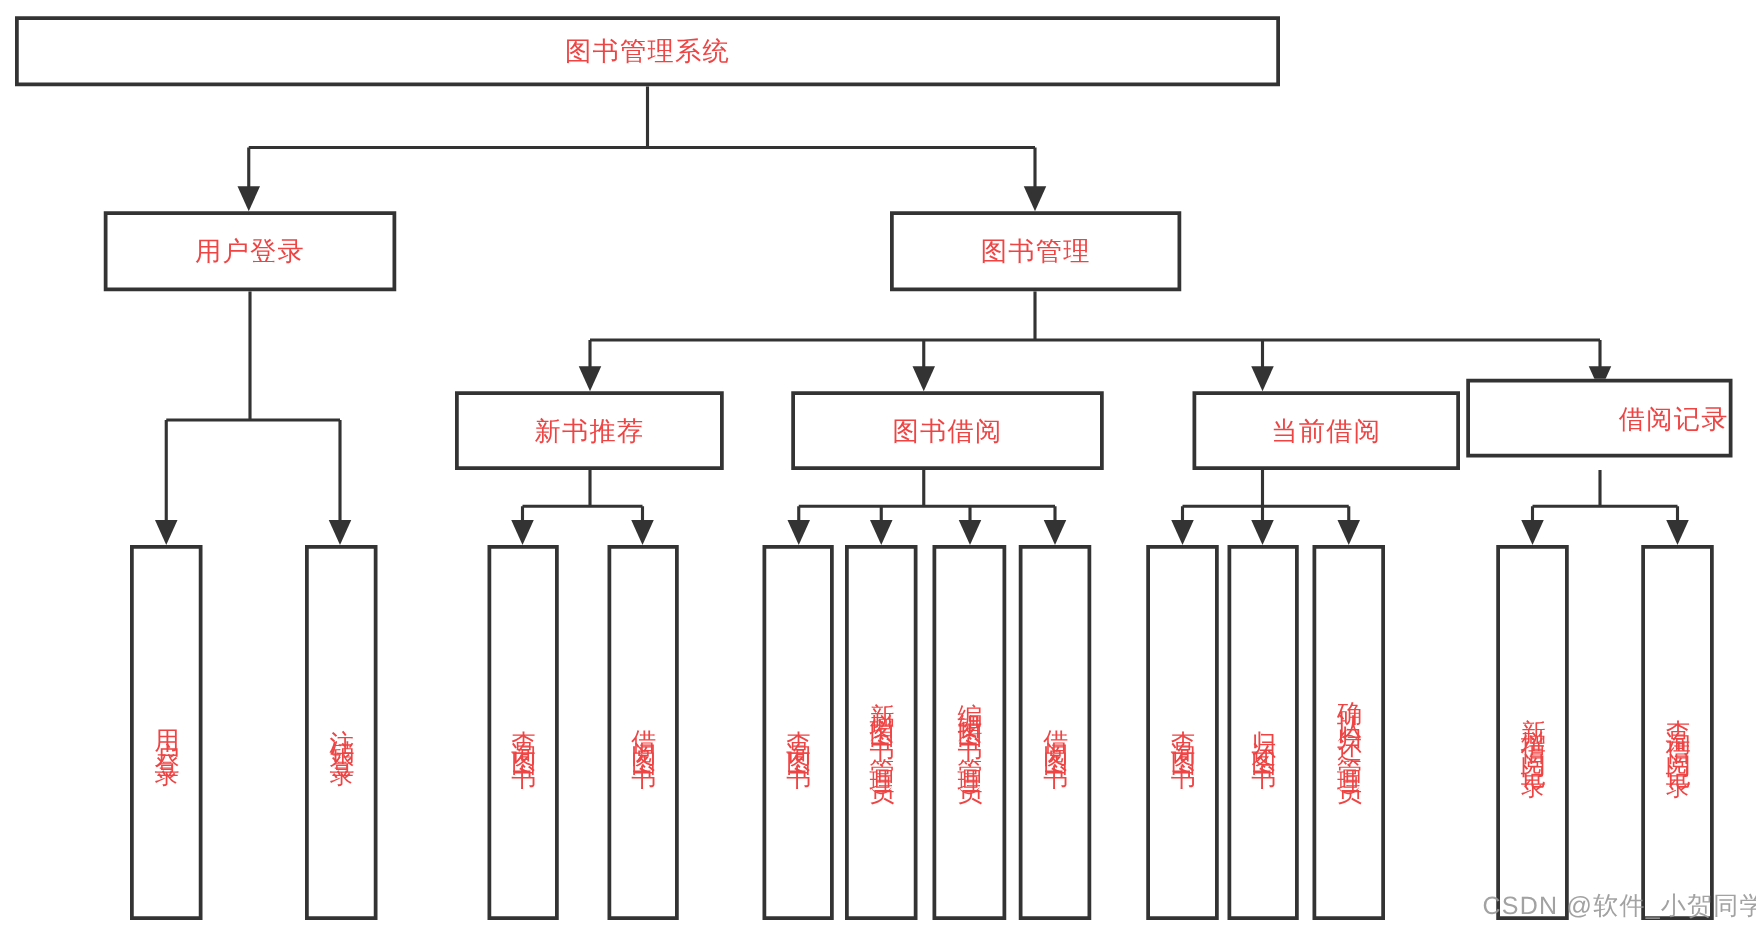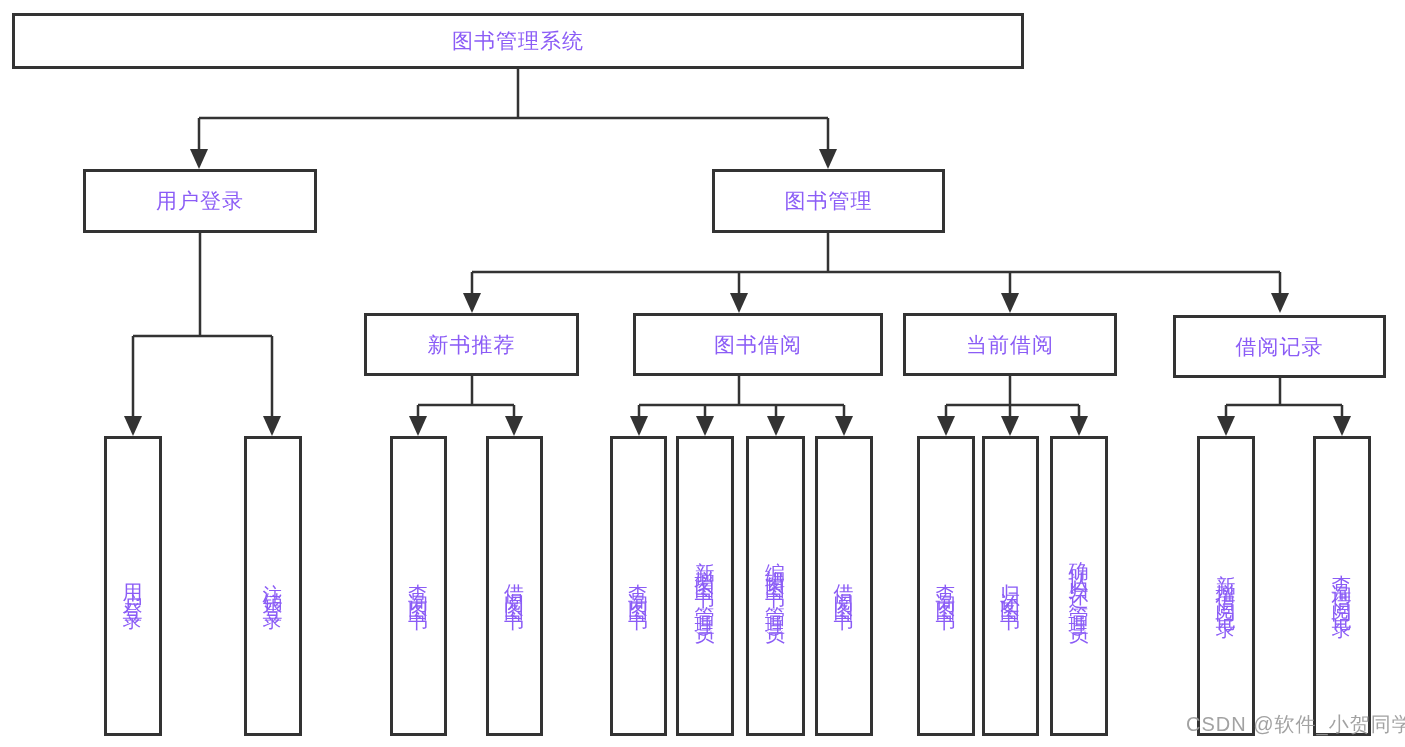--- a/index.html
+++ b/index.html
@@ -24,21 +24,21 @@
     pointer-events: none;
   }
   .node {
     position: absolute;
     box-sizing: border-box;
     border: 3px solid #333333;
     background: #ffffff;
     display: flex;
     align-items: center;
     justify-content: center;
-    color: #8b5cf6;
+    color: #ef4444;
   }
   .hbox span {
     font-size: 21px;
     letter-spacing: 1px;
     white-space: nowrap;
   }
   .vbox span {
     writing-mode: vertical-rl;
     text-orientation: mixed;
     font-size: 20px;
@@ -111,24 +111,24 @@
   <div class="node hbox" style="left:364px; top:313px; width:215px; height:63px;">
     <span>新书推荐</span>
   </div>
 
   <div class="node hbox" style="left:712px; top:169px; width:233px; height:64px;">
     <span>图书管理</span>
   </div>
   <div class="node hbox" style="left:633px; top:313px; width:250px; height:63px;">
     <span>图书借阅</span>
   </div>
-  <div class="node hbox" style="left:903px; top:313px; width:214px; height:63px;">
+  <div class="node hbox" style="left:954px; top:313px; width:214px; height:63px;">
     <span>当前借阅</span>
   </div>
-  <div class="node hbox" style="left:1173px; top:315px; width:213px; height:63px;">
+  <div class="node hbox" style="left:1173px; top:303px; width:213px; height:63px;justify-content:flex-end;">
     <span>借阅记录</span>
   </div>
 
   <div class="node vbox" style="left:104px; top:436px; width:58px; height:300px;">
     <span>用户登录</span>
   </div>
   <div class="node vbox" style="left:244px; top:436px; width:58px; height:300px;">
     <span>注销登录</span>
   </div>
 

